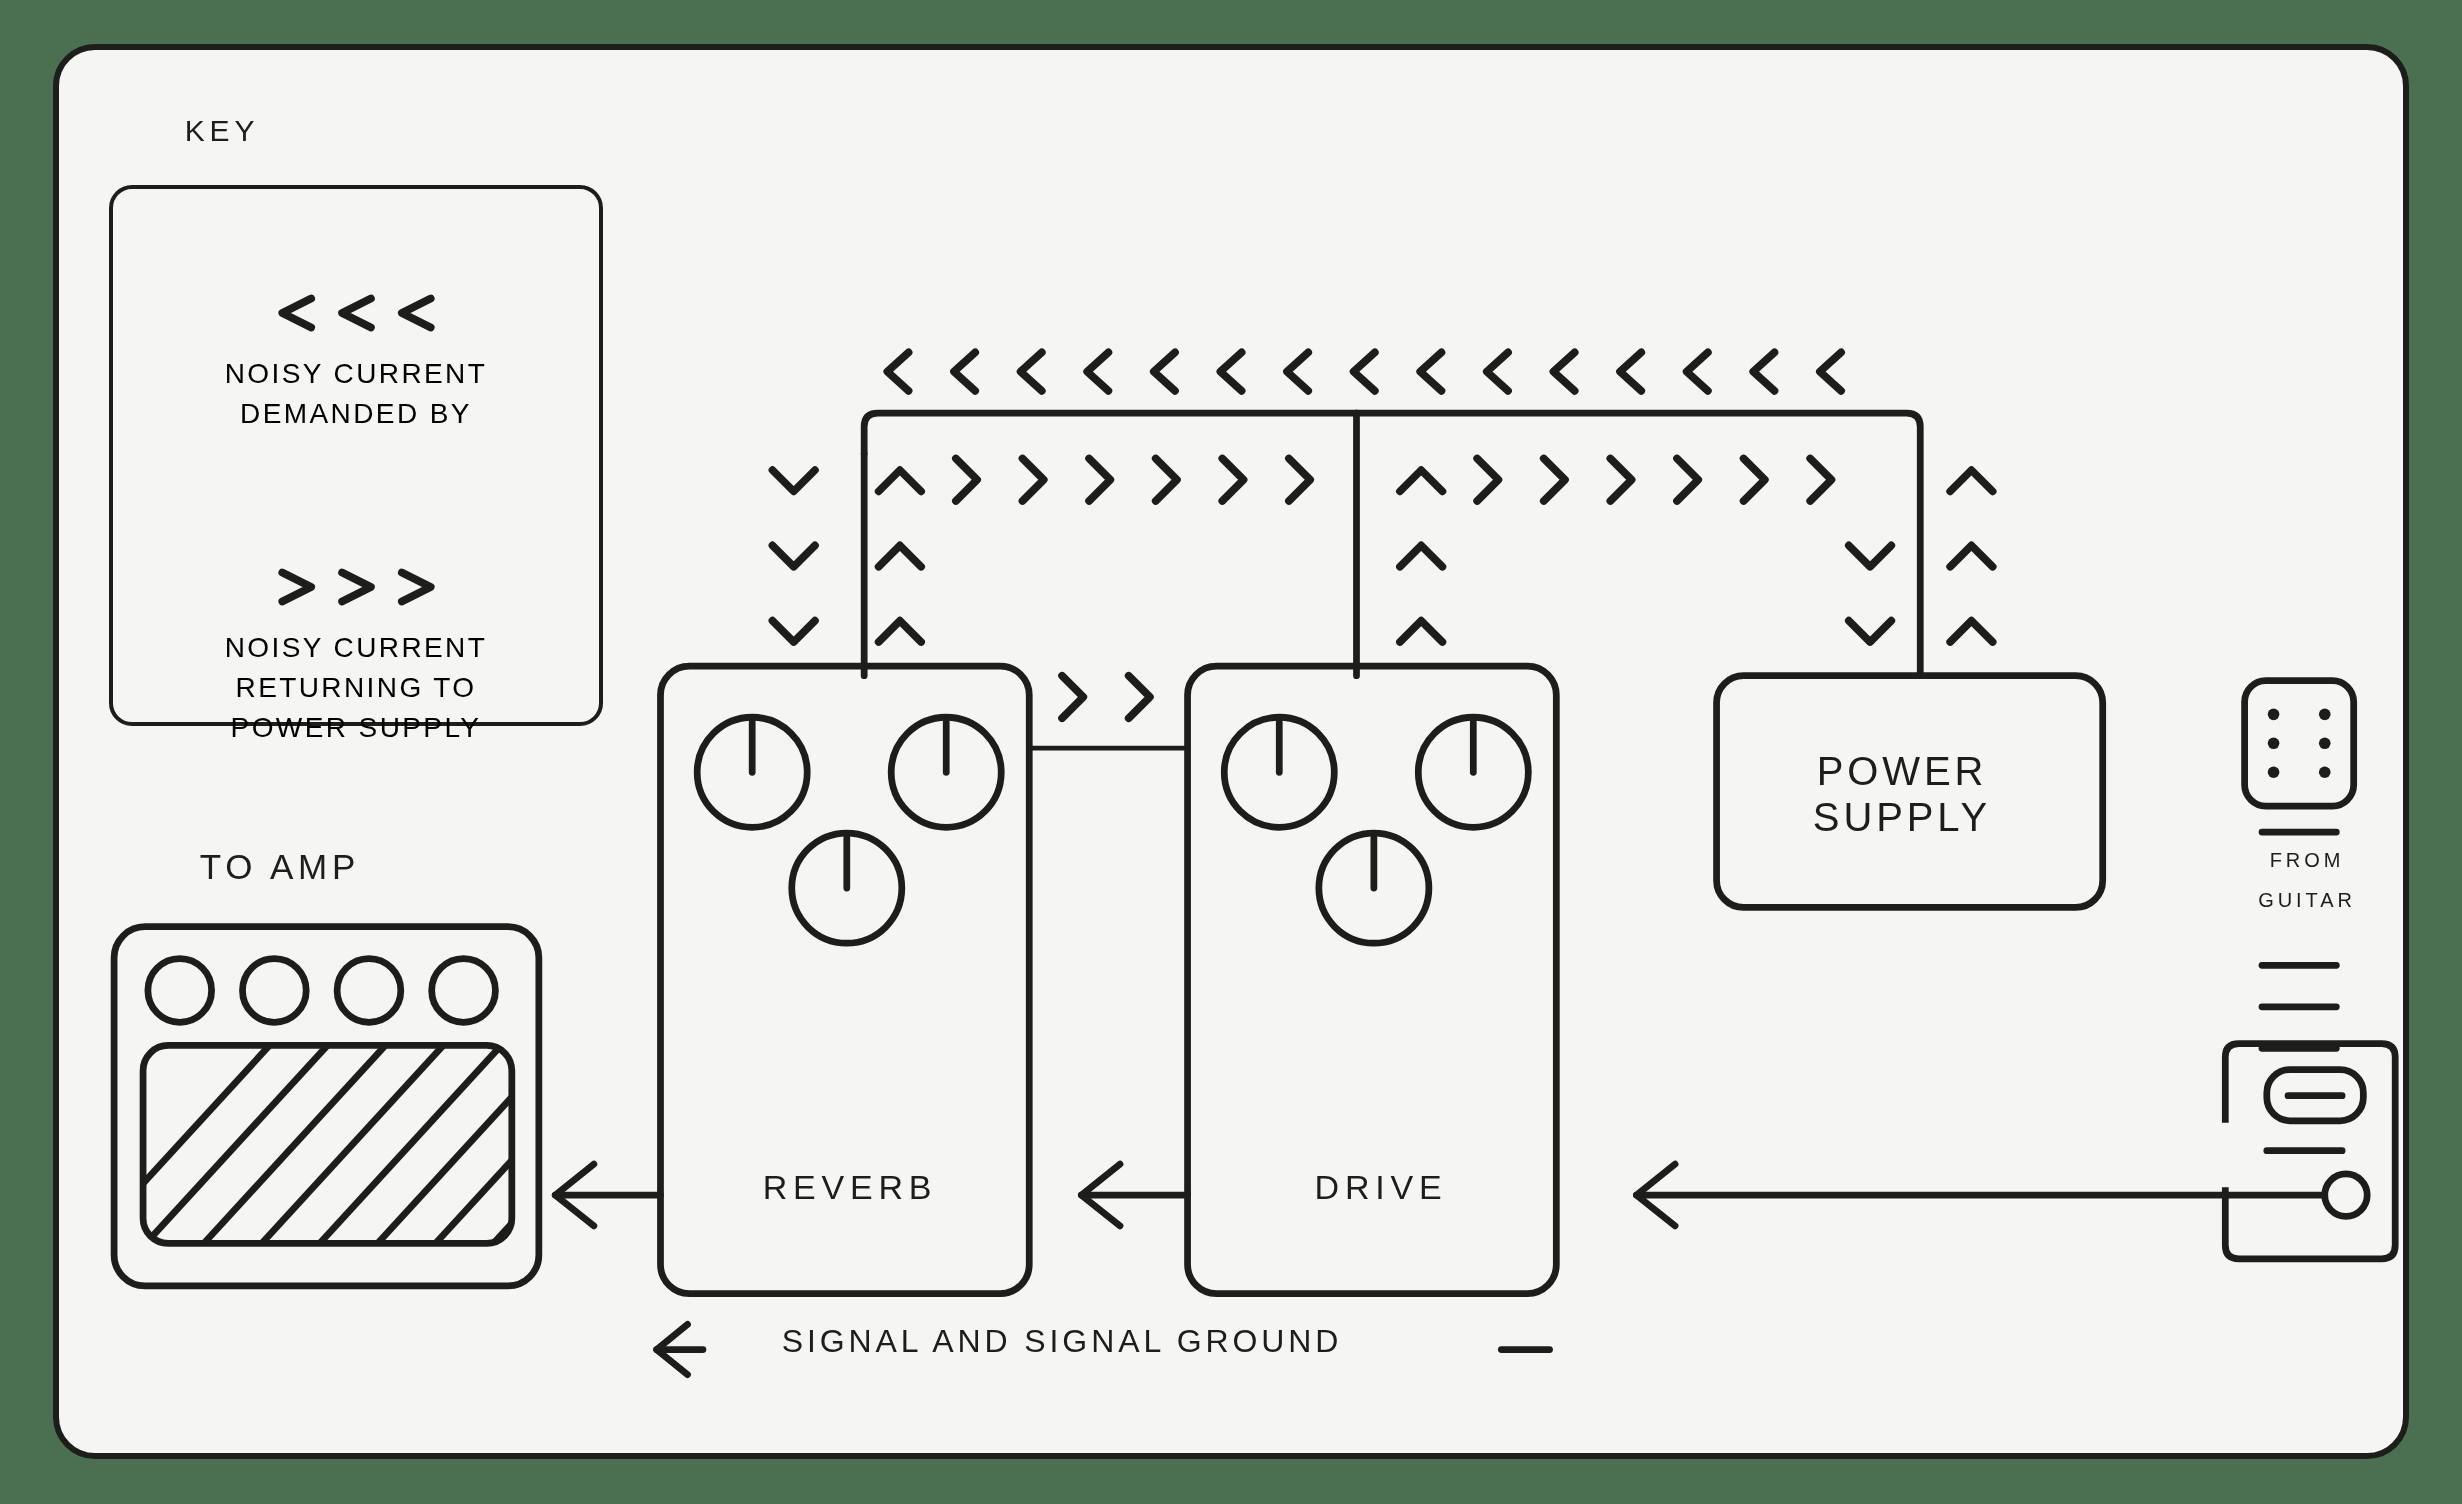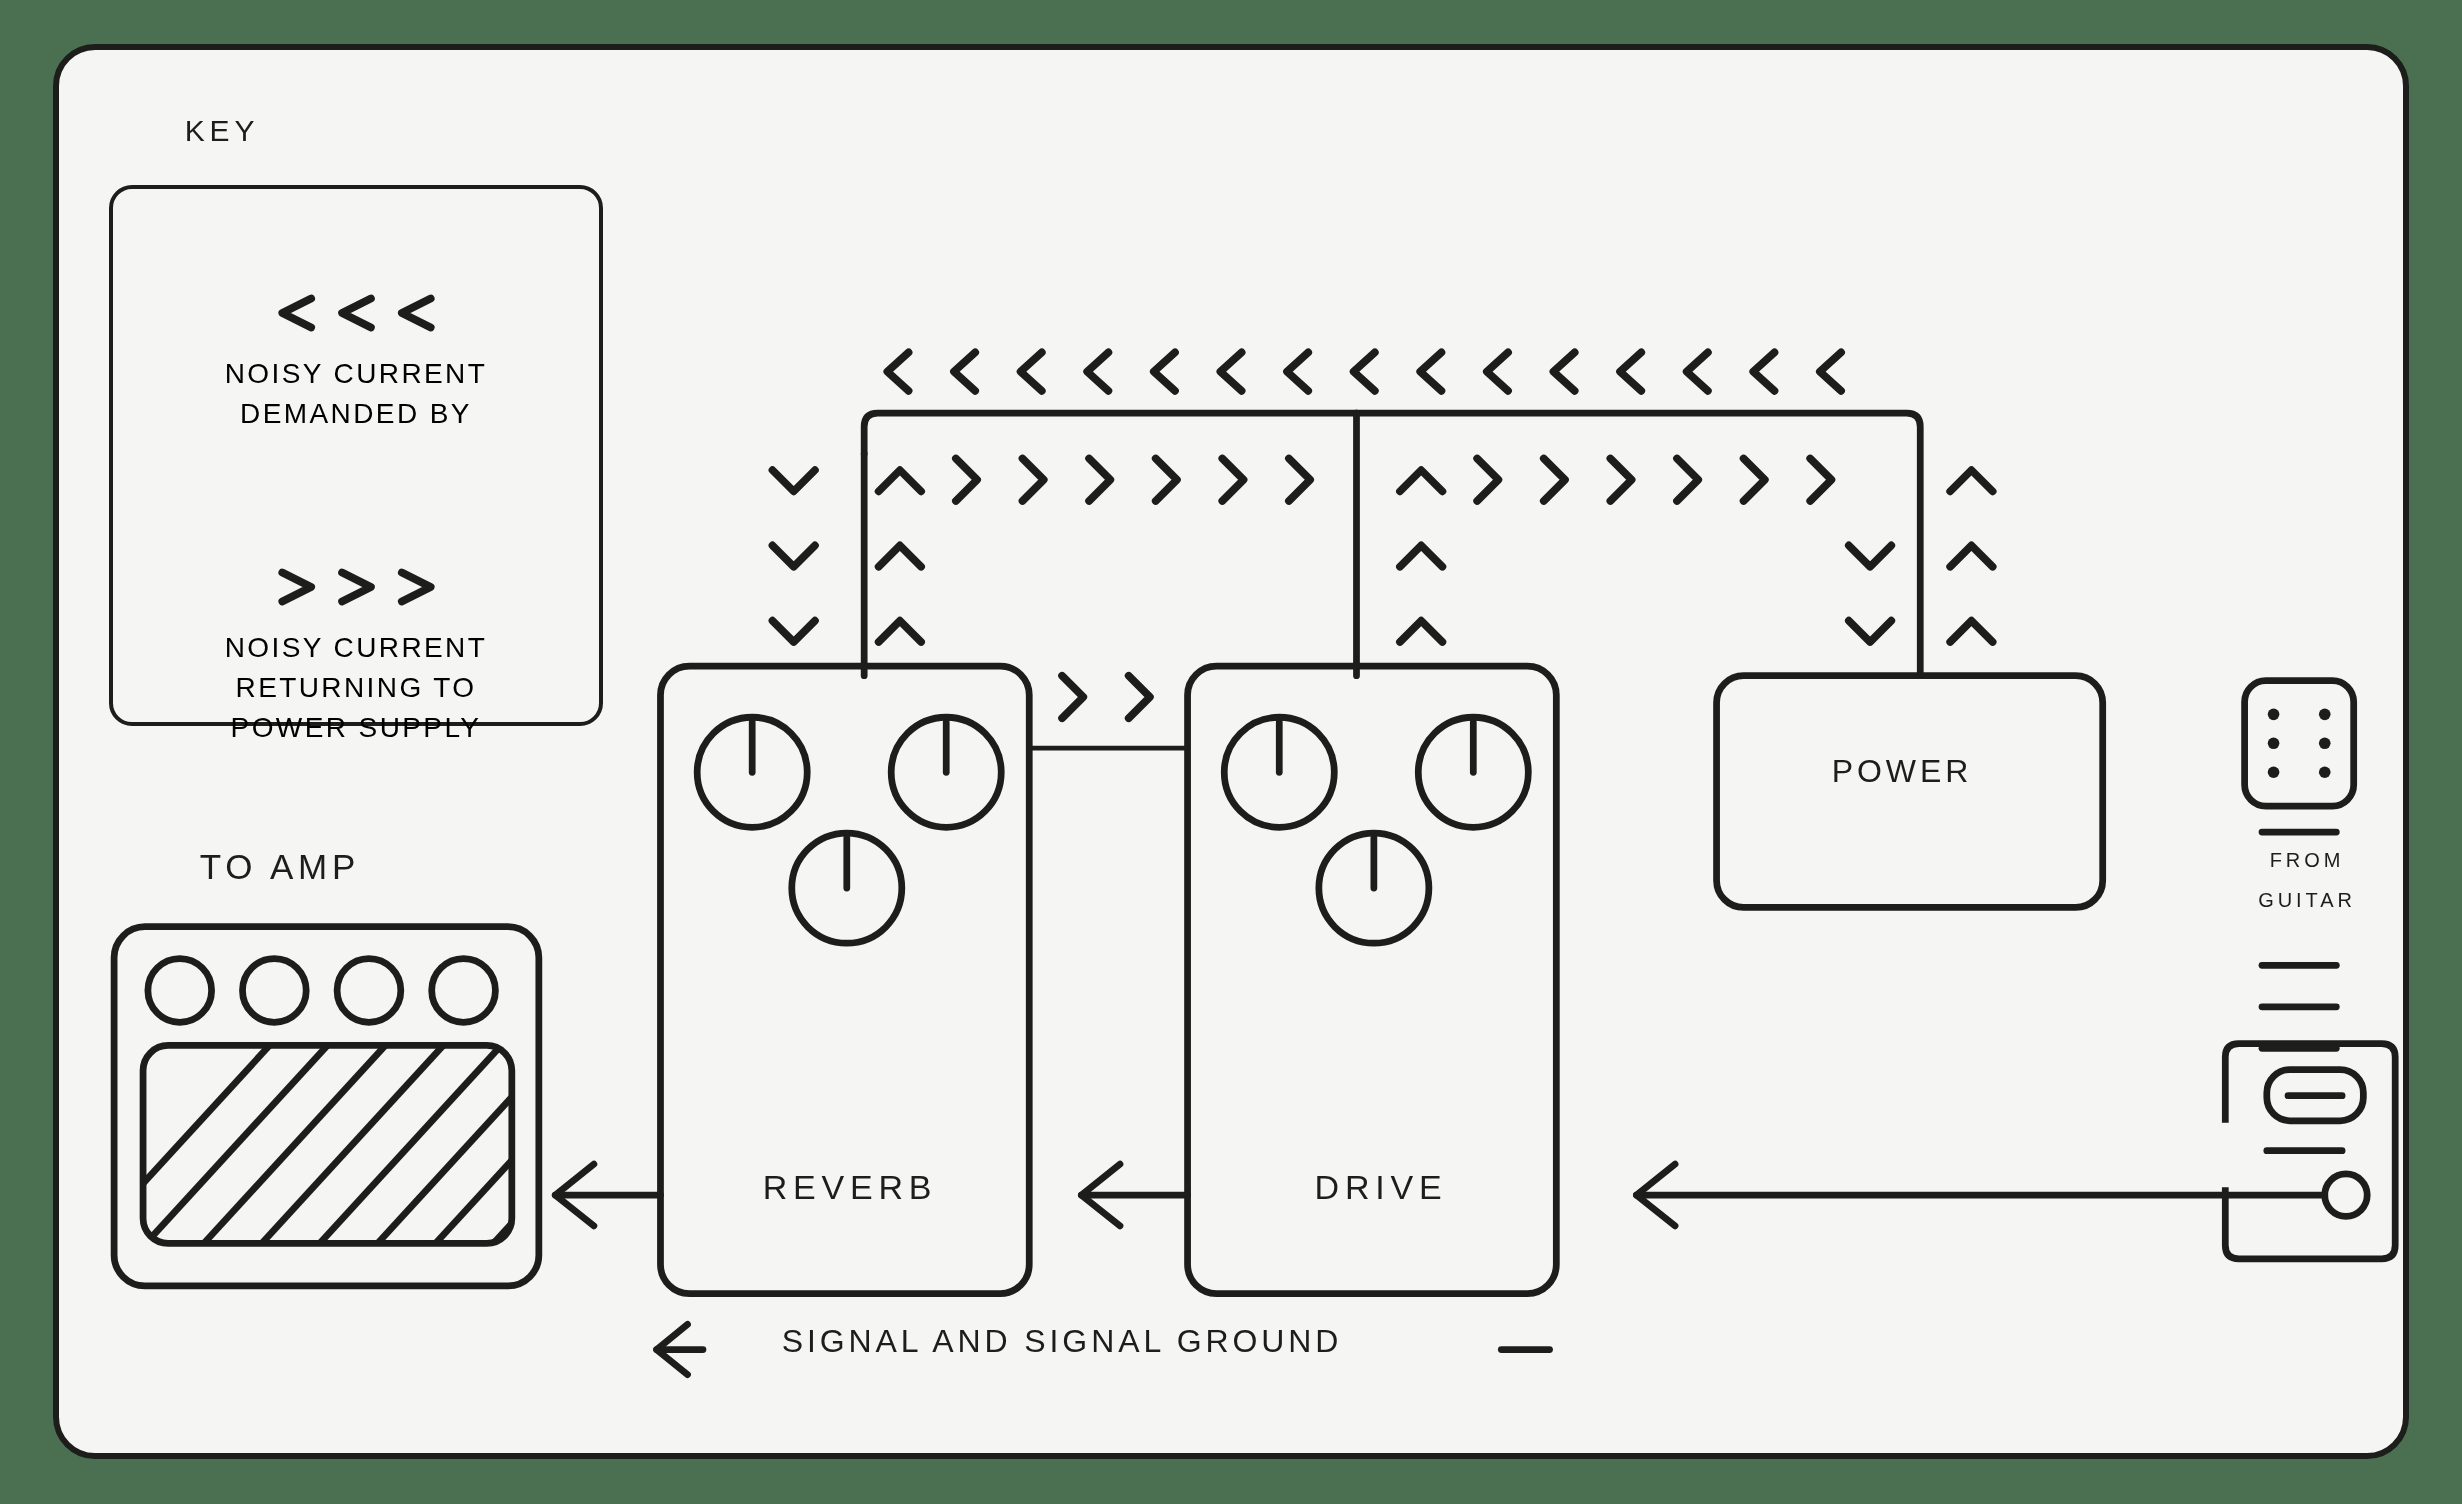--- a/index.html
+++ b/index.html
@@ -33,21 +33,21 @@
     border:4.8px solid #1d1d1b;border-radius:23px;box-sizing:border-box;
   }
   .key-text{
     position:absolute;left:109px;width:494px;font-size:28px;
     line-height:40px;letter-spacing:2.4px;text-align:center;color:#000000;
   }
   #key-text-1{top:286px;}
   #key-text-2{top:560px;}
   #to-amp-label{left:58px;top:847px;width:444px;font-size:35px;letter-spacing:4.8px;}
   #from-guitar-label{left:2172px;top:840px;width:270px;font-size:20px;line-height:40px;letter-spacing:3.9px;}
-  #ps-label{left:1709px;top:748px;width:386px;font-size:32px;line-height:46px;letter-spacing:3.9px;}
+  #ps-label{left:1709px;top:748px;width:386px;font-size:40px;line-height:46px;letter-spacing:3.9px;}
   #reverb-label{left:657px;top:1168px;width:386px;font-size:34px;letter-spacing:5.8px;}
   #drive-label{left:1188px;top:1168px;width:386px;font-size:34px;letter-spacing:5.8px;}
   #signal-label{left:676px;top:1323px;width:772px;font-size:32px;letter-spacing:3.9px;}
 </style>
 </head>
 <body>
 
 <div id="card"></div>
 
 <svg id="scene" viewBox="0 0 2550 1558">
@@ -254,17 +254,18 @@
     <div>POWER SUPPLY</div>
   </div>
 
 <div class="lbl" id="to-amp-label">TO AMP</div>
 <div class="lbl" id="from-guitar-label">
     <div>FROM</div>
     <div>GUITAR</div>
   </div>
 <div class="lbl" id="ps-label">
     <div>POWER</div>
+    <div>SUPPLY</div>
   </div>
 <div class="lbl" id="reverb-label">REVERB</div>
 <div class="lbl" id="drive-label">DRIVE</div>
 <div class="lbl" id="signal-label">SIGNAL AND SIGNAL GROUND</div>
 
 
 </body></html>

